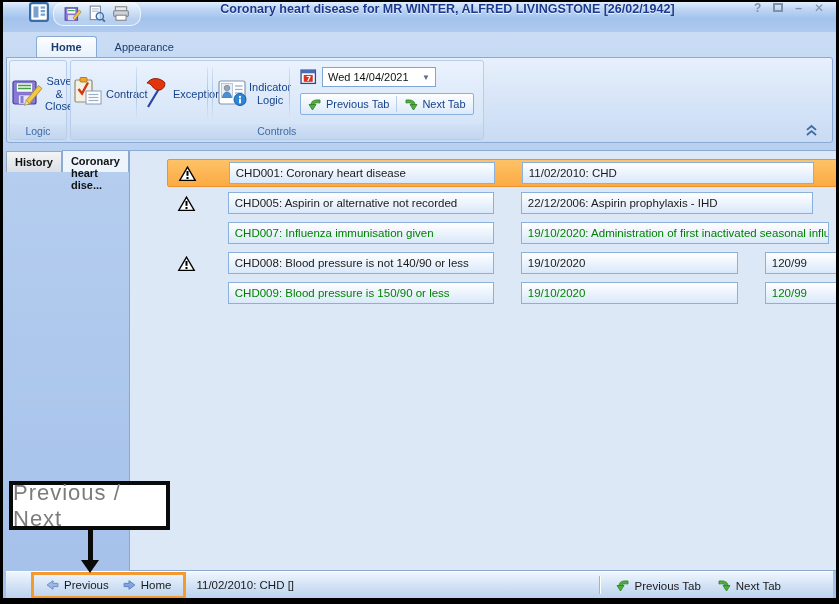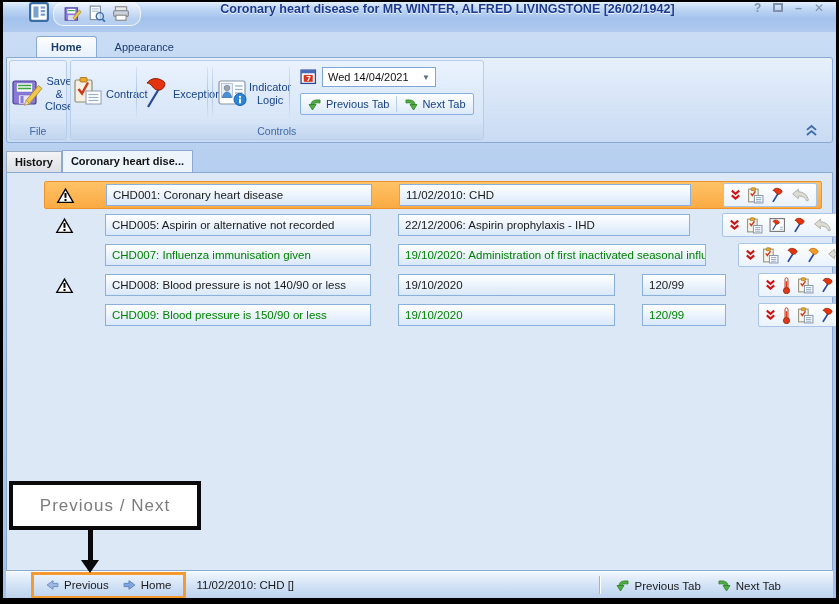--- a/index.html
+++ b/index.html
@@ -76,21 +76,21 @@
   .tabnav {
     height: 22px; display: flex; align-items: center;
     border: 1px solid #8ab0dd; border-radius: 2px;
     background: linear-gradient(180deg, #fdfeff, #ddeafa);
   }
   .tabnav .tbtn { display: flex; align-items: center; gap: 4px; padding: 0 7px; color: #15428b; cursor: pointer; height: 100%; }
   .tabnav .tdiv { width: 1px; height: 16px; background: #b8cfe8; }
   .ribbon-collapse { position: absolute; right: 14px; bottom: 5px; width: 13px; height: 13px; cursor: pointer; }
 
   
-  .workspace { flex: 1; margin: 7px 3px 0; display: flex; flex-direction: column; min-height: 0; }
+  .workspace { flex: 1; margin: 7px 3px 0; display: flex; flex-direction: row; min-height: 0; }
   .doc-tabs { height: 22px; display: flex; align-items: flex-end; }
   .dtab {
     height: 21px; padding: 4px 8px 0; font-weight: bold; color: #111; cursor: pointer;
     background: linear-gradient(180deg, #f2f4f6, #dcdfe4); border: 1px solid #9aa8bc; border-bottom: none;
   }
   .dtab.active { height: 22px; background: #eef4fc; border-color: #8aaad4; position: relative; z-index: 2; }
   .content {
     flex: 1; background: #dde8f7; border: 1px solid #8aa8d0; border-top-color: #8aaad4;
     padding-top: 8px; position: relative; min-height: 0;
   }
@@ -111,24 +111,24 @@
   .f-value { width: 84px; margin-left: 3px; }
   .row.green .field { color: #008200; }
   .row-icons {
     margin-left: 8px; height: 24px; display: flex; align-items: center; gap: 6px; padding: 0 6px;
     border: 1px solid #a8c4e6; border-radius: 2px; background: linear-gradient(180deg, #ffffff, #eaf2fb);
   }
   .ricon { display: flex; align-items: center; cursor: pointer; }
 
   
   .callout-box {
-    position: absolute; left: 6px; top: 479px; width: 192px; height: 49px;
+    position: absolute; left: 6px; top: 479px; width: 161px; height: 49px;
     background: #fff; border: 4px solid #0a0a0a; z-index: 5;
     display: flex; align-items: center; justify-content: center;
-    font-size: 17px; color: #7c7c7c; letter-spacing: 1px;
+    font-size: 22px; color: #7c7c7c; letter-spacing: 1px;
   }
   .callout-line { position: absolute; left: 85px; top: 528px; width: 5px; height: 31px; background: #0a0a0a; z-index: 5; }
   .callout-head {
     position: absolute; left: 78px; top: 558px; z-index: 5; width: 0; height: 0;
     border-left: 9px solid transparent; border-right: 9px solid transparent; border-top: 13px solid #0a0a0a;
   }
 
   
   .statusbar {
     height: 27px; margin: 0 3px; display: flex; align-items: center;
@@ -280,21 +280,21 @@
                 <line x1="7" y1="12.5" x2="20" y2="12.5" stroke="#3fa03f" stroke-width="1.6"></line>
                 <rect x="7.5" y="19" width="12" height="9" fill="#e4e2f6" stroke="#6a5fb8" stroke-width="0.5"></rect>
                 <rect x="9.5" y="20" width="3" height="7" fill="#8a7ad8"></rect>
                 <polygon points="15,24.5 27.5,9.5 31,12.5 18.5,27.5" fill="#f2c84b" stroke="#a8831f" stroke-width="0.8"></polygon>
                 <polygon points="15,24.5 18.5,27.5 13.5,29.5" fill="#f7e3a0" stroke="#a8831f" stroke-width="0.6"></polygon>
               </svg>
           </span>
           <span class="blabel">Save &amp; Close</span>
         </div>
       </div>
-      <div class="rgroup-label">File</div>
+      <div class="rgroup-label">Logic</div>
     </div>
 
     <div class="rgroup">
       <div class="rbuttons">
         <div class="rbtn w62">
           <span class="bigicon">
             <svg viewBox="0 0 34 34" width="34" height="34">
                 <rect x="3" y="4" width="17" height="22" rx="1.5" fill="#f4f1e2" stroke="#8f8d75" stroke-width="1.2"></rect>
                 <rect x="8" y="1.5" width="7" height="4.5" rx="1" fill="#f0a828" stroke="#9d6c16" stroke-width="0.8"></rect>
                 <path d="M6.5 13 L10 17.5 L16 6.5" stroke="#d03618" stroke-width="2.4" fill="none"></path>

